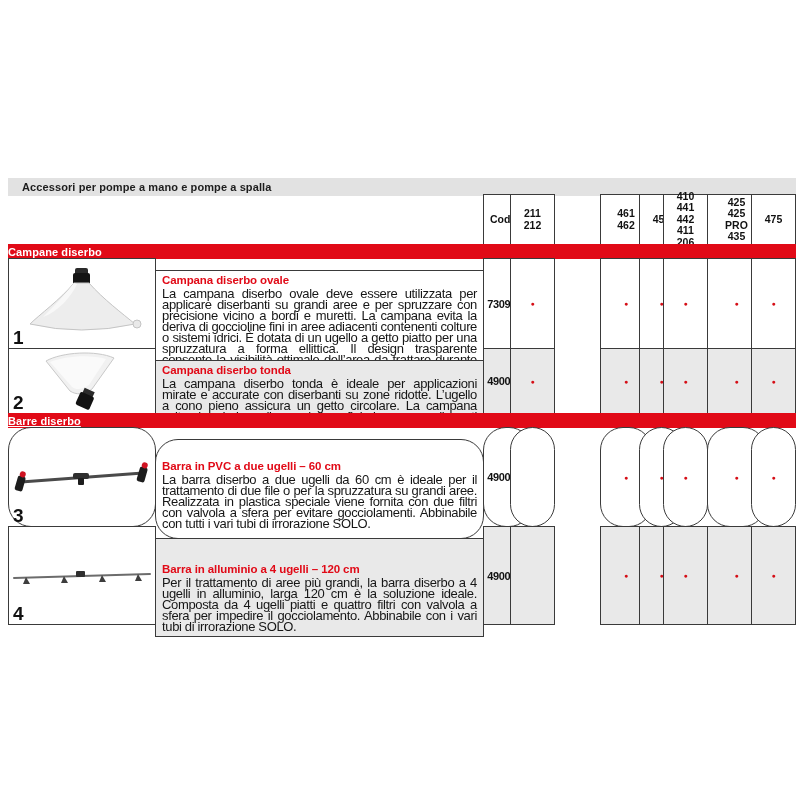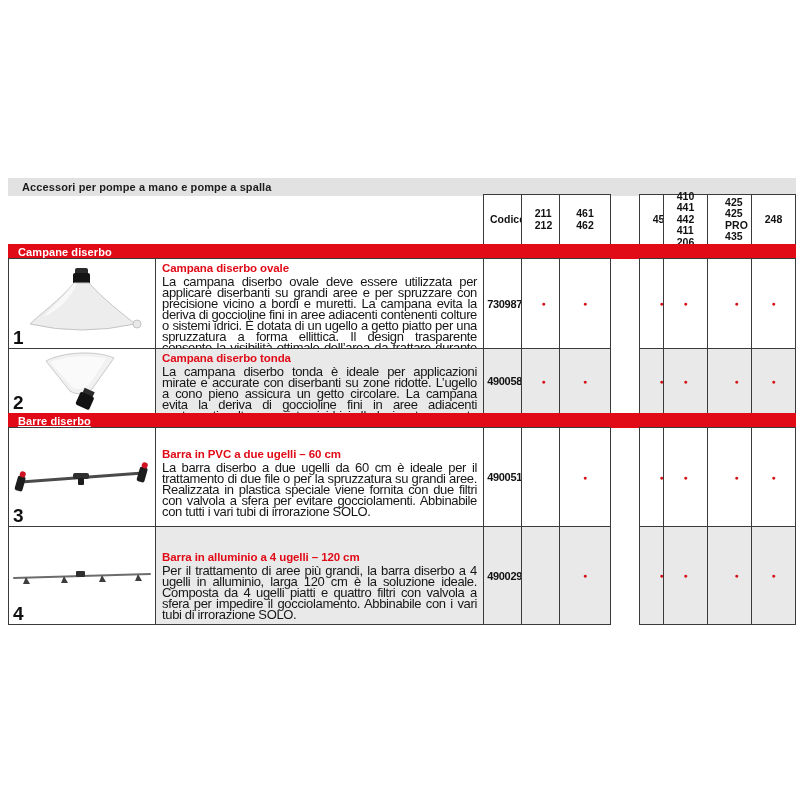--- a/index.html
+++ b/index.html
@@ -6,41 +6,41 @@
   .page{position:relative;width:800px;height:800px;background:#ffffff;overflow:hidden;
         font-family:"Liberation Sans",sans-serif;color:#1a1a1a;}
   .abs{position:absolute;box-sizing:border-box;}
 
   
   .band-title{top:178px;height:18px;left:8px;width:788px;background:#e2e2e2;
               display:flex;align-items:center;padding-left:14px;
               font-size:11px;font-weight:bold;color:#1d1d1d;letter-spacing:.1px;}
   .thead-cell{top:194px;height:51px;}
   .redbar{left:8px;width:788px;height:15px;background:#e10a17;display:flex;align-items:center;
-          padding-left:10px;font-size:11px;font-weight:bold;color:#ffffff;letter-spacing:.1px;}
+          font-size:11px;font-weight:bold;color:#ffffff;letter-spacing:.1px;}
   .redbar1{top:244px;} .redbar2{top:413px;text-decoration:underline;}
   .r1{top:258px;height:91px;} .r2{top:348px;height:66px;}
-  .r3{top:427px;height:100px;} .r4{top:526px;height:99px;}
+  .r3{top:427px;height:100px;border-radius:23px;} .r4{top:526px;height:99px;}
 
   
   .col-img {left:8px;  width:148px;}
   .col-desc{left:155px;width:329px;}
   .col-code{left:483px;width:49px;}
-  .col-d0{left:521px;width:45px;} .col-d1{left:559px;width:52px;}
+  .col-d0{left:510px;width:45px;} .col-d1{left:600px;width:52px;}
   .col-d2{left:619px;width:45px;margin-left:20px;} .col-d3{left:663px;width:45px;}
   .col-d4{left:707px;width:59px;} .col-d5{left:751px;width:45px;}
 
   
   .cell{border:1px solid #3a3a3a;background:#ffffff;}
   .cell.alt{background:#e9e9e9;}
   .hcell{border:1px solid #3a3a3a;background:#ffffff;display:flex;align-items:center;justify-content:center;
-         text-align:left;font-size:10.5px;line-height:11.5px;font-weight:bold;white-space:pre-line;color:#111;}
+         text-align:center;font-size:10.5px;line-height:11.5px;font-weight:bold;white-space:pre-line;color:#111;}
   .imgcell{display:flex;align-items:center;justify-content:center;}
   .num{position:absolute;left:4px;bottom:0px;font-size:19px;font-weight:bold;color:#111;line-height:20px;}
-  .desccell{padding:3px 6px 2px 6px;overflow:hidden;}
+  .desccell{padding:3px 6px 2px 6px;overflow:hidden;margin-top:12px;}
   .desccell.padded3{padding-top:20px;}
   .desccell.padded4{padding-top:24px;}
   .prod-title{margin:0 0 2px 0;font-size:11.5px;line-height:12px;font-weight:bold;color:#e10a17;letter-spacing:-.1px;}
   .prod-text{margin:0;font-size:13px;line-height:11px;letter-spacing:-.35px;text-align:justify;color:#161616;}
   .codecell{display:flex;align-items:center;justify-content:center;font-size:11px;font-weight:bold;
             color:#111;letter-spacing:-.3px;}
   .dotc{display:flex;align-items:center;justify-content:center;color:#d50e16;font-size:7px;line-height:7px;}
   svg{display:block;}
 </style>
 </head>
@@ -60,21 +60,21 @@
   <div class="abs hcell thead-cell col-d2">456</div>
   <div class="abs hcell thead-cell col-d3">410
 441
 442
 411
 206</div>
   <div class="abs hcell thead-cell col-d4">425
 425
 PRO
 435</div>
-  <div class="abs hcell thead-cell col-d5">248</div>
+  <div class="abs hcell thead-cell col-d5">475</div>
 
   <div class="abs redbar redbar1">
     <span>Campane diserbo</span>
   </div>
 
   <div class="abs cell imgcell col-img r1">
     <svg width="126" height="74" viewBox="0 0 126 74">
       <rect x="56" y="1" width="13" height="7" rx="2" fill="#2a2a2a"></rect>
       <rect x="54" y="6" width="17" height="11" rx="2" fill="#141414"></rect>
       <path d="M55 16 C 42 32, 20 48, 11 57 Q 62 69 116 57 C 104 47, 84 32, 70 16 Z" fill="#ededed" stroke="#c4c4c4" stroke-width="1"></path>

